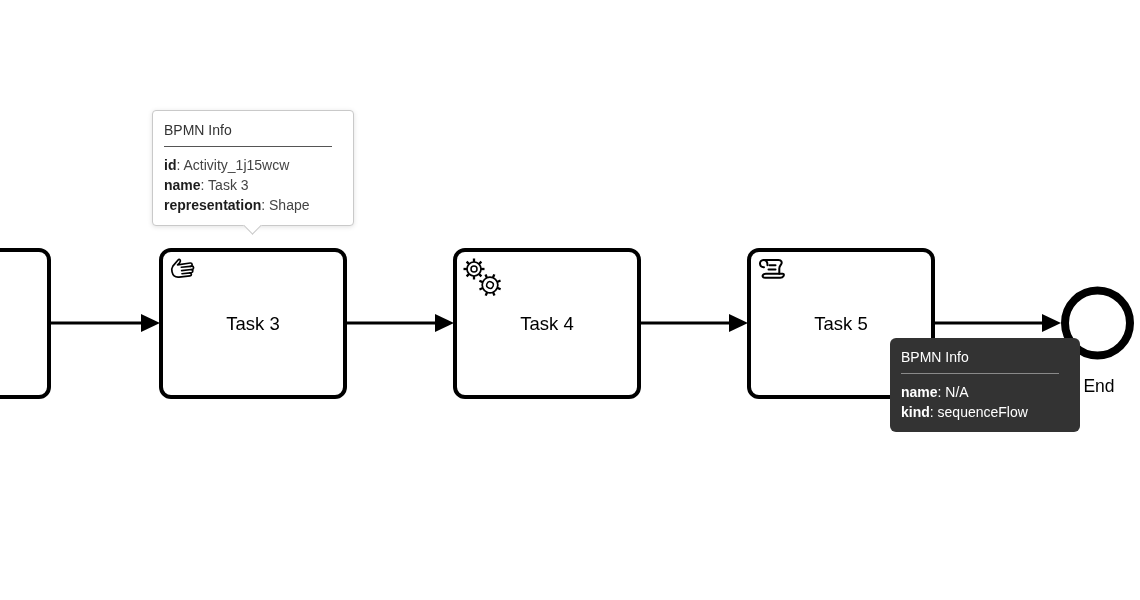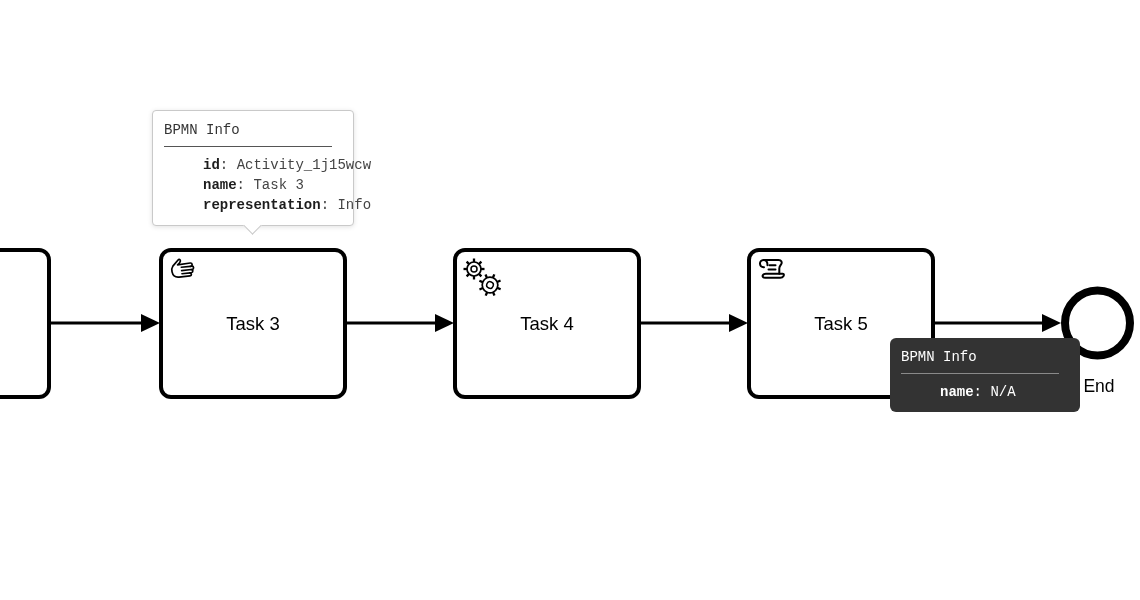--- a/index.html
+++ b/index.html
@@ -15,31 +15,31 @@
 
   svg .shape { fill: #ffffff; stroke: #000000; stroke-width: 4; }
   svg .flow-line { stroke: #000000; stroke-width: 3; fill: none; }
   svg .arrow-head { fill: #000000; stroke: none; }
   svg .task-label { font-family: "Liberation Sans", sans-serif; font-size: 18.5px; fill: #000000; }
   svg .event-label { font-family: "Liberation Sans", sans-serif; font-size: 17.5px; fill: #000000; }
   svg .icon-stroke { fill: none; stroke: #000000; }
 
   .tooltip {
     position: absolute;
-    font-family: Liberation Mono, monospace;
+    font-family: Liberation Sans, sans-serif;
     font-size: 14px;
     line-height: 20px;
     border-radius: 4px;
     padding: 9px 21px 10px 11px;
     box-sizing: border-box;
     z-index: 5;
   }
   .tooltip .tt-title { display: block; }
   .tooltip .tt-hr { border: none; height: 0; margin: 6px 0 8px 0; }
-  .tooltip .row { white-space: pre; margin-left: 39px; }
+  .tooltip .row { white-space: pre; }
 
   .tooltip-light {
     left: 152px; top: 110px; width: 202px;
     background: #ffffff;
     border: 1px solid #c9c9c9;
     color: #444444;
     box-shadow: 0 1px 5px rgba(0,0,0,0.12);
   }
   .tooltip-light .tt-title { color: #333333; }
   .tooltip-light .tt-hr { border-top: 1px solid #555555; }
@@ -155,23 +155,24 @@
       <circle cx="1097.5" cy="323" r="32.5" fill="#ffffff" stroke="#000000" stroke-width="8"></circle>
       <text class="event-label" x="1099" y="392" text-anchor="middle">End</text>
     </g>
   </svg>
 
   <div class="tooltip tooltip-light">
     <span class="tt-title">BPMN Info</span>
     <hr class="tt-hr">
     <div class="row"><b>id</b><span>: </span><span>Activity_1j15wcw</span></div>
     <div class="row"><b>name</b><span>: </span><span>Task 3</span></div>
-    <div class="row"><b>representation</b><span>: </span><span>Info</span></div>
+    <div class="row"><b>representation</b><span>: </span><span>Shape</span></div>
     <div class="caret"></div>
   </div>
 
   <div class="tooltip tooltip-dark">
     <span class="tt-title">BPMN Info</span>
     <hr class="tt-hr">
     <div class="row"><b>name</b><span>: </span><span>N/A</span></div>
+    <div class="row"><b>kind</b><span>: </span><span>sequenceFlow</span></div>
   </div>
 
 </div>
 
 </body></html>

